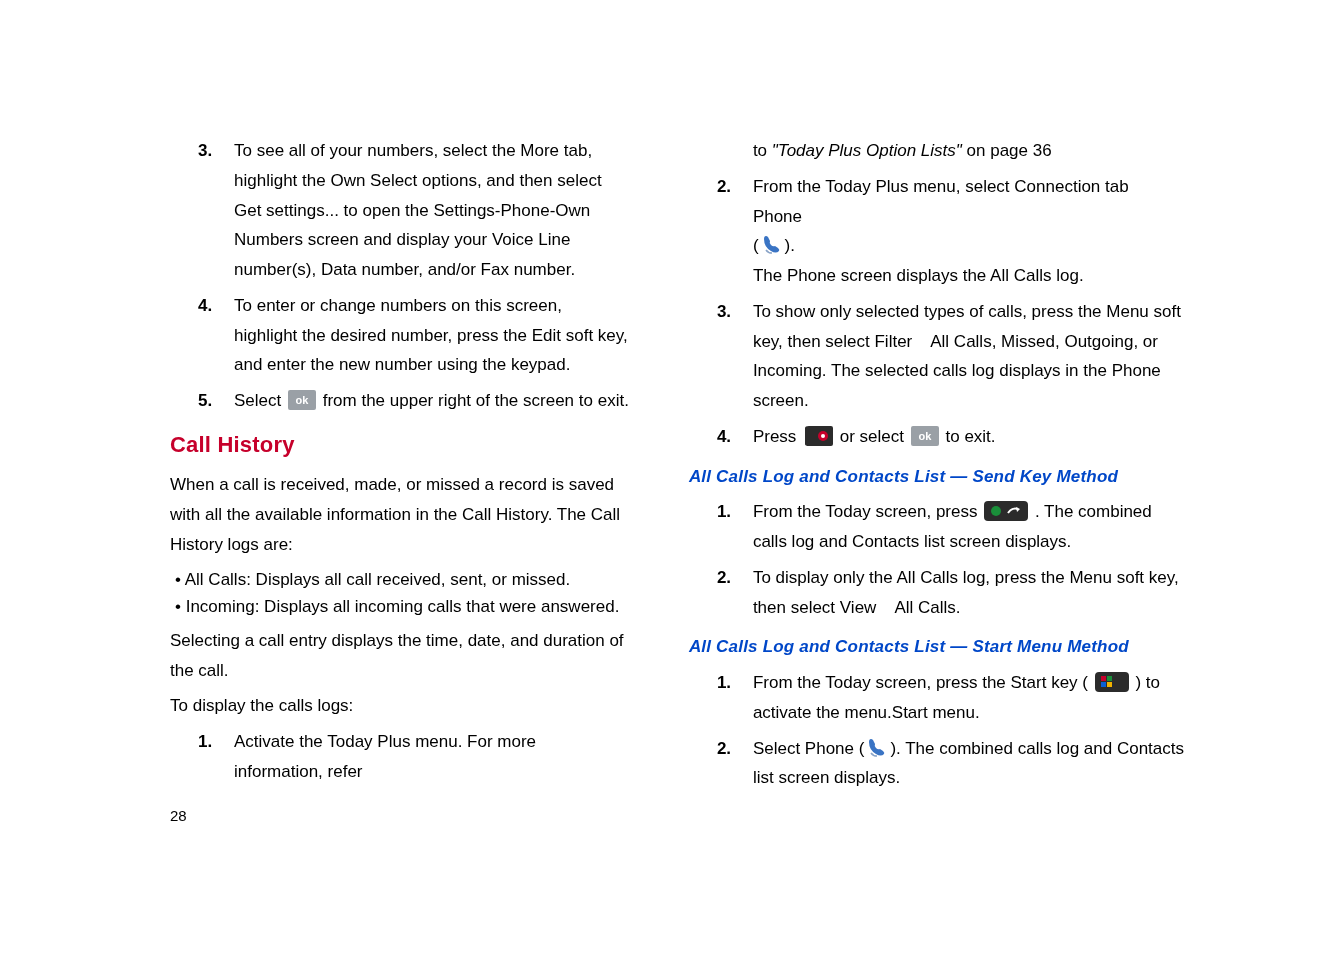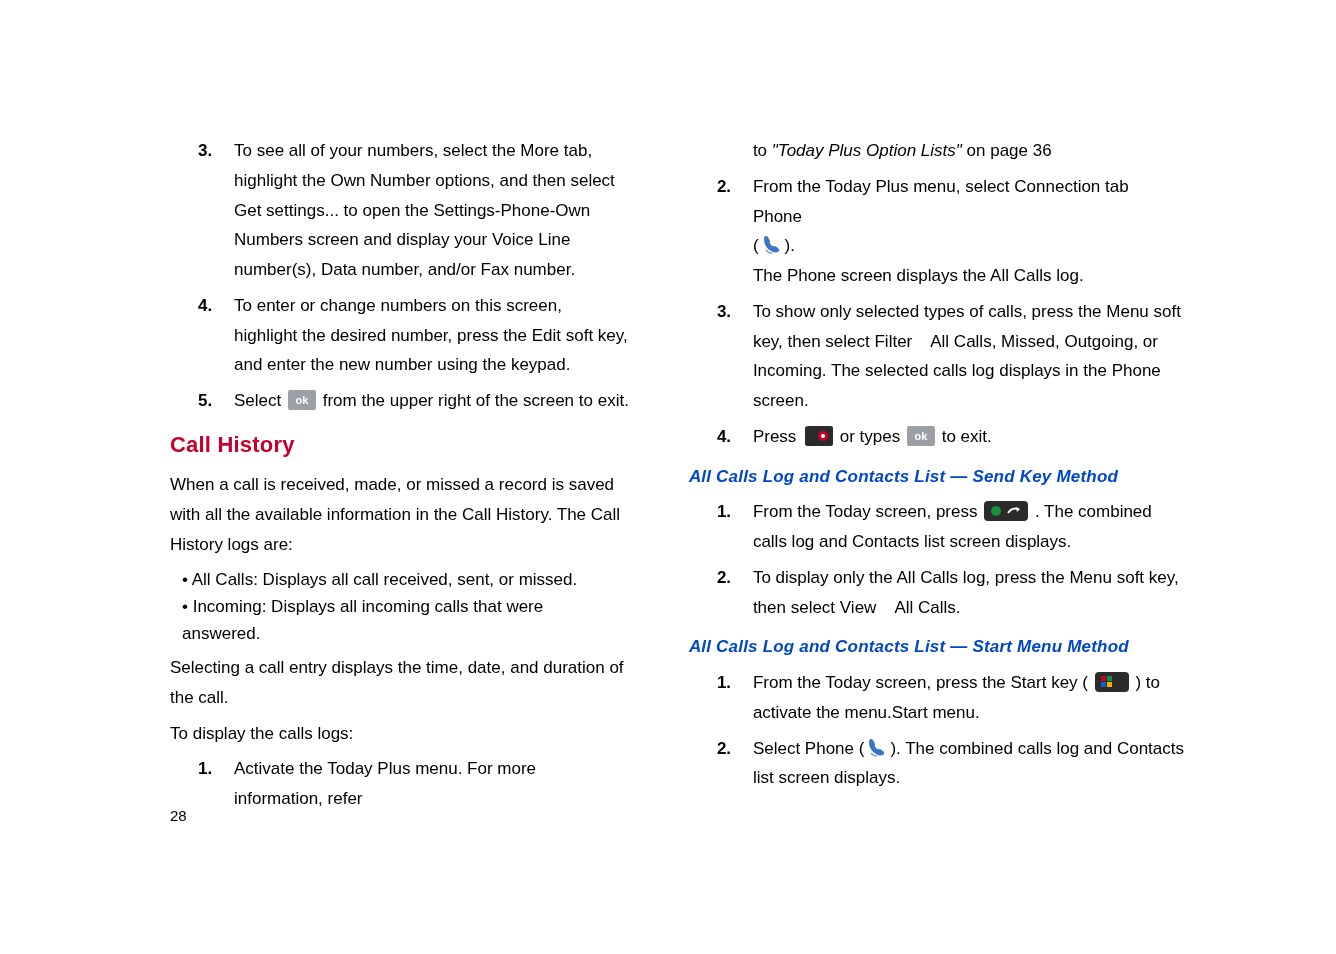--- a/index.html
+++ b/index.html
@@ -51,21 +51,21 @@
     font-weight: 900;
   }
   .b { font-weight: normal; }
   .ital { font-style: italic; }
 
   .plain { margin: 6px 0; }
 
   ul.calltypes {
     list-style: none;
     padding: 0;
-    margin: 4px 12px;
+    margin: 4px 5px;
   }
   ul.calltypes li {
     margin: 0;
     line-height: 1.6;
   }
   ul.calltypes li::before {
     content: "• ";
   }
 
   .inline-icon {
@@ -88,21 +88,21 @@
 </head>
 <body>
 
 <div class="page">
 
   <div class="col col-left">
 
     <div class="step">
       <div class="step-num">3.</div>
       <div class="step-body">
-        <span>To see all of your numbers, select the </span><span class="b">More</span><span> tab, highlight the </span><span class="b">Own Number</span><span> options, and then select </span><span class="b">Get settings...</span><span> to open the Settings-Phone-Own Numbers screen and display your Voice Line number(s), Data number, and/or Fax number.</span>
+        <span>To see all of your numbers, select the </span><span class="b">More</span><span> tab, highlight the </span><span class="b">Own Select</span><span> options, and then select </span><span class="b">Get settings...</span><span> to open the Settings-Phone-Own Numbers screen and display your Voice Line number(s), Data number, and/or Fax number.</span>
       </div>
     </div>
 
     <div class="step">
       <div class="step-num">4.</div>
       <div class="step-body">
         <span>To enter or change numbers on this screen, highlight the desired number, press the </span><span class="b">Edit</span><span> soft key, and enter the new number using the keypad.</span>
       </div>
     </div>
 
@@ -163,21 +163,21 @@
       </div>
     </div>
 
     <div class="step">
       <div class="step-num">4.</div>
       <div class="step-body">
         <span>Press </span><span class="inline-icon"><svg width="30" height="20">
               <path d="M2 2 Q2 0 6 0 L28 0 Q30 0 30 2 L30 18 Q30 20 28 20 L6 20 Q2 20 2 18 Z" fill="#2b2b2b"></path>
               <circle cx="20" cy="10" r="5" fill="#c6002b"></circle>
               <circle cx="20" cy="10" r="2" fill="#fff"></circle>
-            </svg></span><span> or types </span><span class="inline-icon"><svg width="28" height="20">
+            </svg></span><span> or select </span><span class="inline-icon"><svg width="28" height="20">
               <rect x="0" y="0" width="28" height="20" rx="2" fill="#9aa0a6"></rect>
               <text x="14" y="14" text-anchor="middle" font-size="11" font-weight="bold" fill="#fff" font-family="Arial">ok</text>
             </svg></span><span> to exit.</span>
       </div>
     </div>
 
     <div class="section-head ital" style="color:#0047c8;">All Calls Log and Contacts List — Send Key Method</div>
 
     <div class="step">
       <div class="step-num">1.</div>

